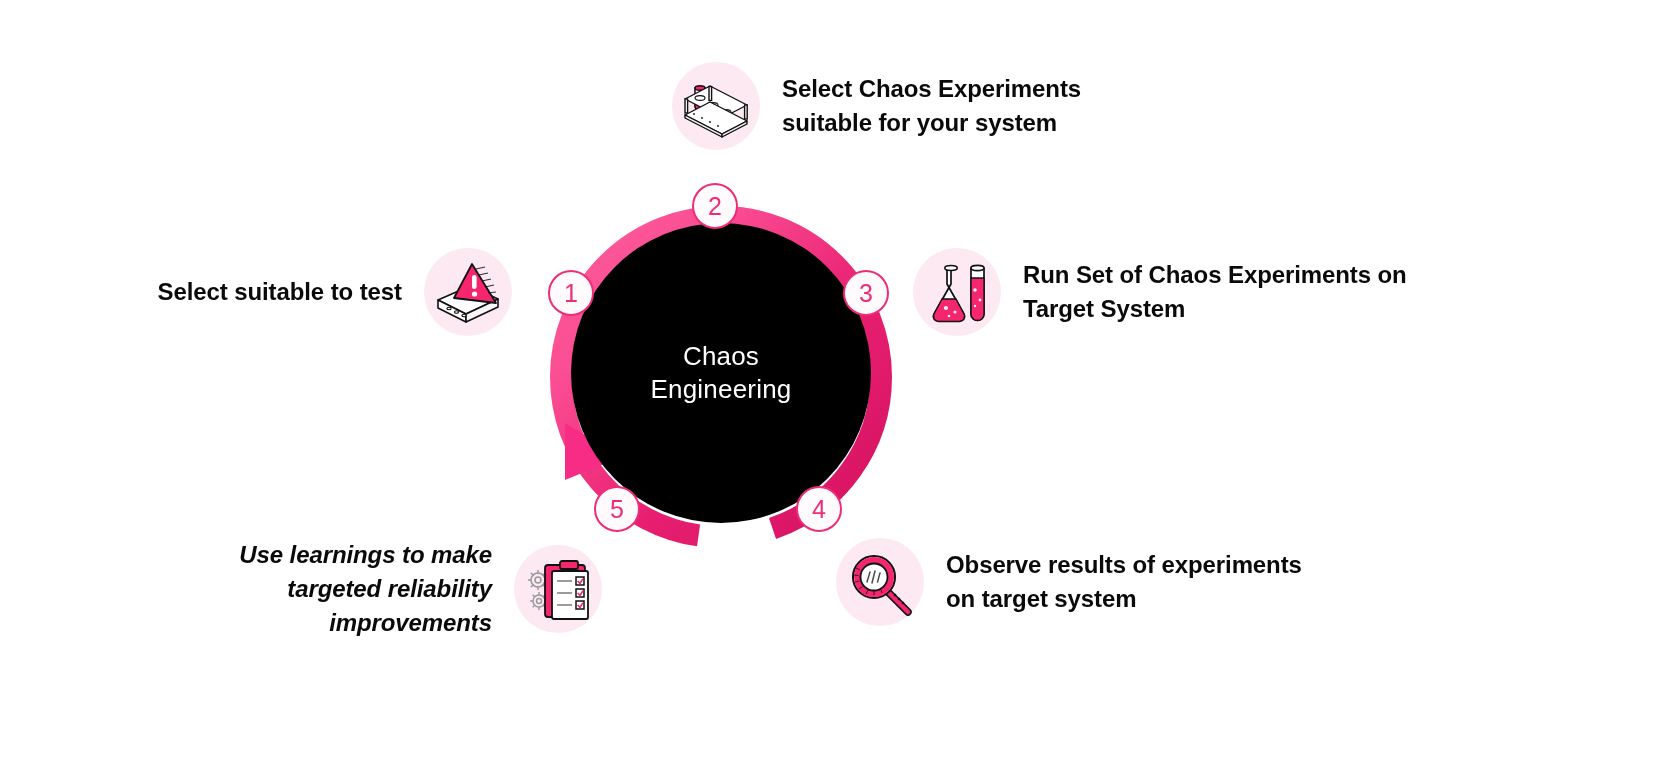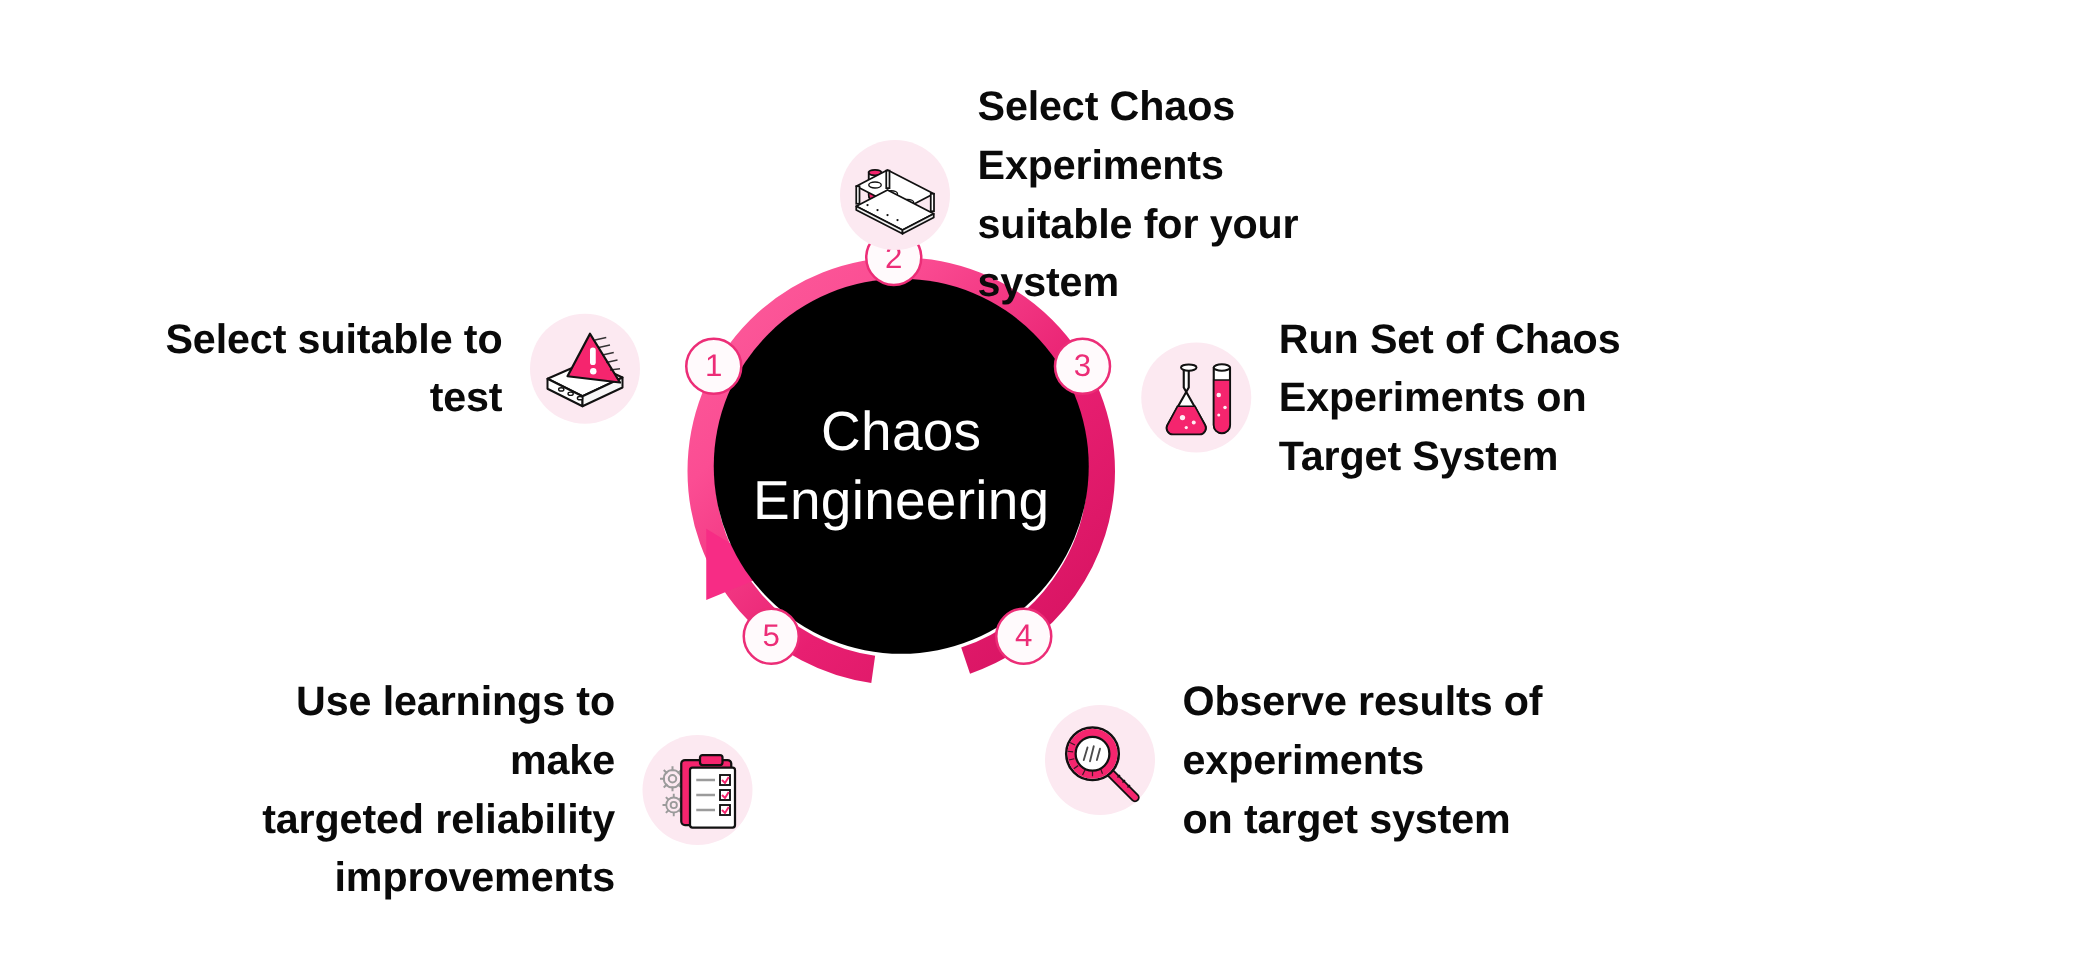--- a/index.html
+++ b/index.html
@@ -51,21 +51,21 @@
   .hub-label {
     position: absolute;
     left: 28px;
     top: 28px;
     width: 300px;
     height: 300px;
     display: flex;
     align-items: center;
     justify-content: center;
     color: #ffffff;
-    font-size: 44px;
+    font-size: 26px;
     line-height: 1.26;
     font-weight: 400;
     letter-spacing: 0.2px;
     text-align: center;
     white-space: pre-line;
   }
 
   
   .step-badge {
     position: absolute;
@@ -100,21 +100,21 @@
     border-radius: 50%;
     background: #fce9f1;
     display: flex;
     align-items: center;
     justify-content: center;
     flex: 0 0 88px;
   }
   .step-icon svg { display: block; }
 
   .step-text {
-    font-size: 33px;
+    font-size: 24px;
     font-weight: bold;
     line-height: 1.42;
     color: #0a0a0a;
     white-space: pre-line;
     letter-spacing: -0.1px;
   }
   .step.right .step-text { margin-left: 22px; text-align: left; }
   .step.left  .step-text { margin-right: 22px; text-align: right; }
 
   
@@ -123,21 +123,21 @@
 
   #step-2 { left: 672px; top: 62px;  width: 480px; }
   #step-2 .step-text { width: 370px; }
 
   #step-3 { left: 913px; top: 248px; width: 570px; }
   #step-3 .step-text { width: 460px; }
 
   #step-4 { left: 836px; top: 538px; width: 580px; }
   #step-4 .step-text { width: 470px; }
 
-  #step-5 { left: 184px; top: 538px; width: 418px; }
+  #step-5 { left: 184px; top: 538px; width: 418px; font-style: italic; }
   #step-5 .step-text { width: 308px; }
 </style>
 </head>
 <body>
 
 <div id="stage">
 
   <div class="hub-wrap">
     <svg class="hub-ring-svg" viewBox="0 0 355 365">
       <defs>

